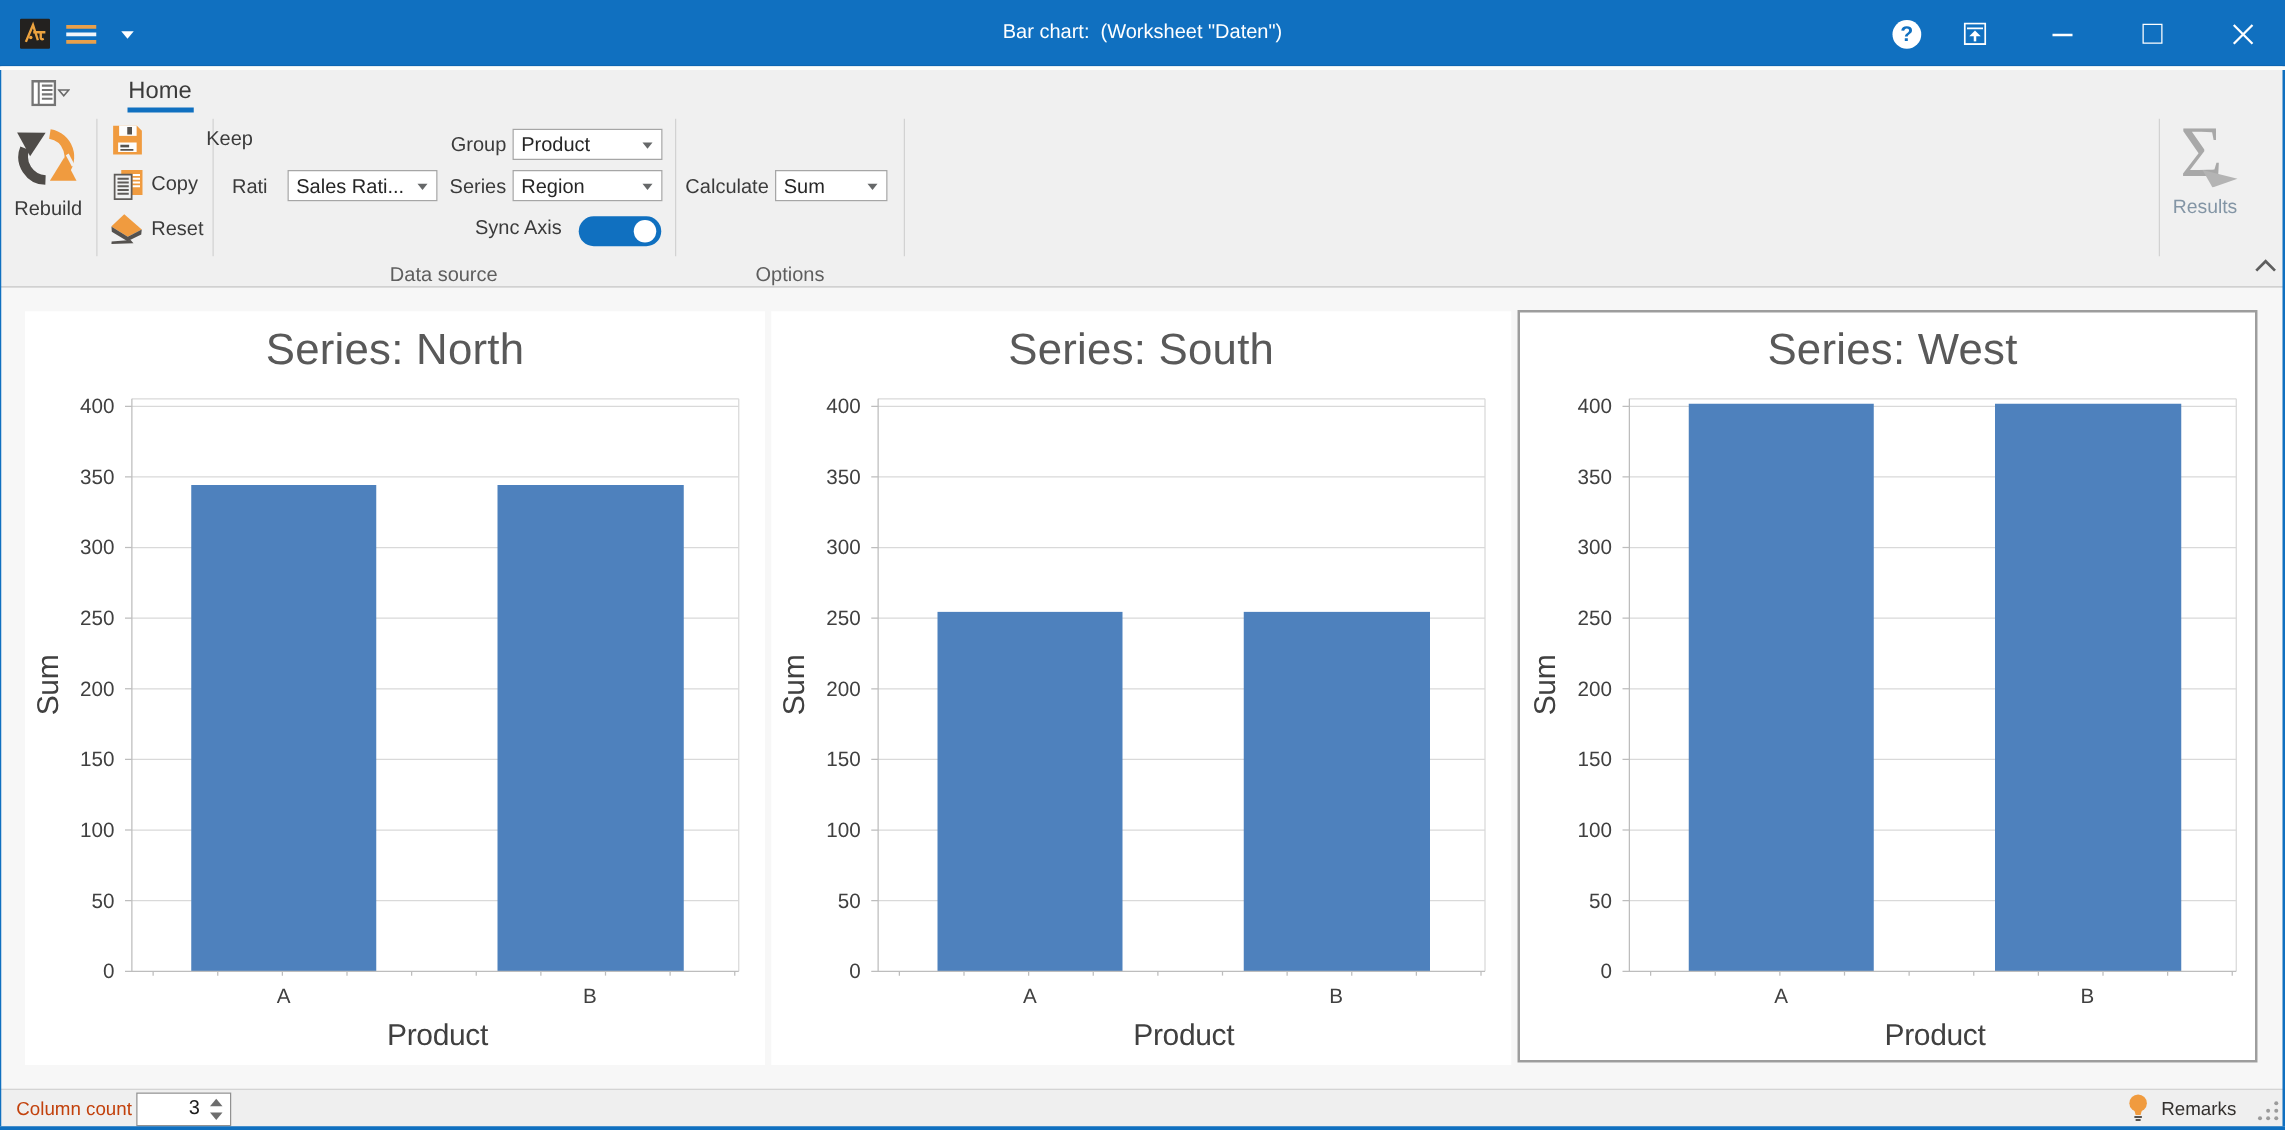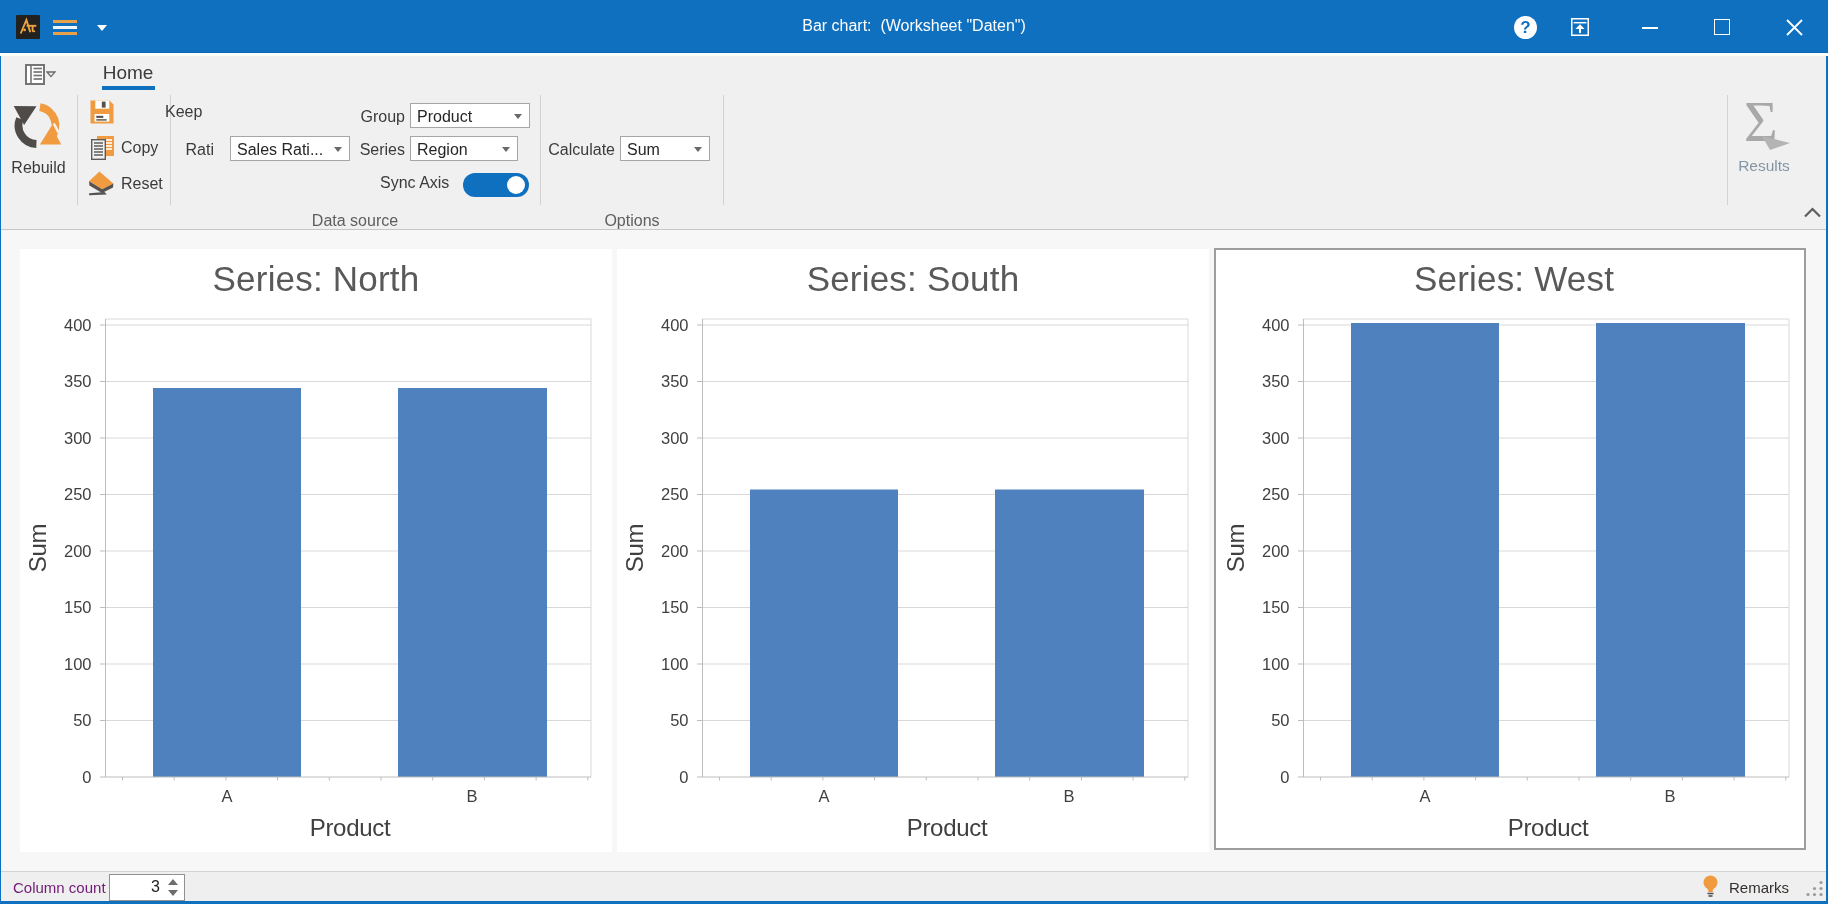--- a/index.html
+++ b/index.html
@@ -139,21 +139,21 @@
     <div class="ct">Sales Rati...</div>
       <div class="ca"></div>
   </div>
 
   <div class="abs rtext" style="left:340px;top:58px;width:65px;text-align:right;">Group</div>
   <div class="combo" style="left:410px;top:53px;width:120px;">
     <div class="ct">Product</div>
       <div class="ca"></div>
   </div>
   <div class="abs rtext" style="left:340px;top:91px;width:65px;text-align:right;">Series</div>
-  <div class="combo" style="left:410px;top:86px;width:108px;">
+  <div class="combo" style="left:410px;top:86px;width:120px;">
     <div class="ct">Region</div>
       <div class="ca"></div>
   </div>
   <div class="abs rtext" style="left:356px;top:124px;margin-left:24px;">Sync Axis</div>
   <div class="abs" style="left:463px;top:123px;width:66px;height:24px;background:#1070c0;border-radius:12px;">
     <div class="abs" style="left:44px;top:3px;width:18px;height:18px;border-radius:50%;background:#fff;"></div>
   </div>
 
   <div class="abs rtext" style="left:536px;top:91px;width:79px;text-align:right;">Calculate</div>
   <div class="combo" style="left:620px;top:86px;width:90px;">
@@ -344,21 +344,21 @@
       <g font-size="16.5" fill="#404040" text-anchor="middle">
         <text x="207" y="553">A</text>
           <text x="452" y="553">B</text>
       </g>
       <text x="330" y="587" text-anchor="middle" font-size="24" letter-spacing="-0.3" fill="#404040">Product</text>
       <text x="26" y="299" text-anchor="middle" font-size="24" letter-spacing="-0.3" fill="#404040" transform="rotate(-90 26 299)">Sum</text>
     </svg>
   </div>
 </div>
 <div id="statusbar">
-  <div class="abs" style="left:13px;top:7px;font-size:15px;color:#701a75;">Column count</div>
+  <div class="abs" style="left:13px;top:7px;font-size:15px;color:#c2410c;">Column count</div>
   <div class="abs" style="left:109px;top:2px;width:74px;height:25px;background:#fff;border:1px solid #919191;">
     <div class="abs" style="left:0;top:3px;width:50px;text-align:right;font-size:16px;color:#1e1e1e;">3</div>
     <div class="abs" style="left:58px;top:4px;width:0;height:0;border-left:5px solid transparent;border-right:5px solid transparent;border-bottom:6px solid #6d6d6d;"></div>
     <div class="abs" style="left:58px;top:15px;width:0;height:0;border-left:5px solid transparent;border-right:5px solid transparent;border-top:6px solid #6d6d6d;"></div>
   </div>
   <svg class="abs" style="left:1702px;top:3px;" width="17" height="24" viewBox="0 0 17 24">
     <circle cx="8.5" cy="7.5" r="7" fill="#f09b3f"></circle>
     <path d="M5.5 13 L11.5 13 L10.5 17 L6.5 17 Z" fill="#f09b3f"></path>
     <line x1="5.5" y1="18.5" x2="11.5" y2="18.5" stroke="#55524f" stroke-width="1.6"></line>
     <line x1="6.5" y1="21" x2="10.5" y2="21" stroke="#55524f" stroke-width="1.6"></line>

